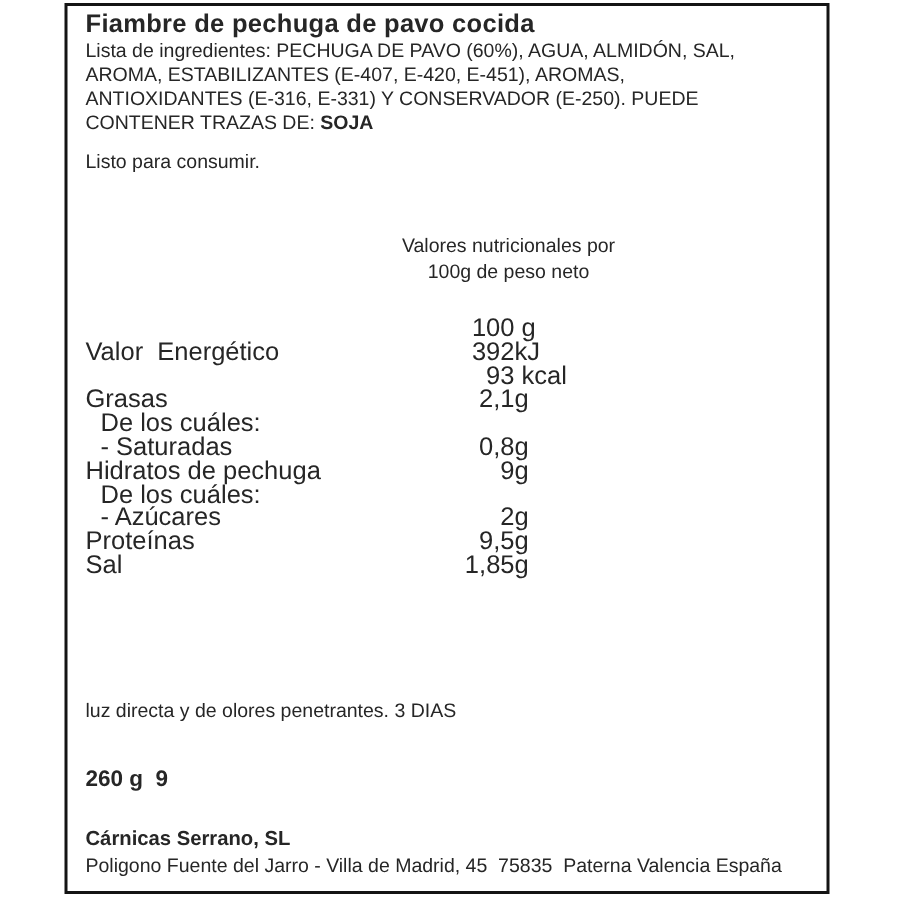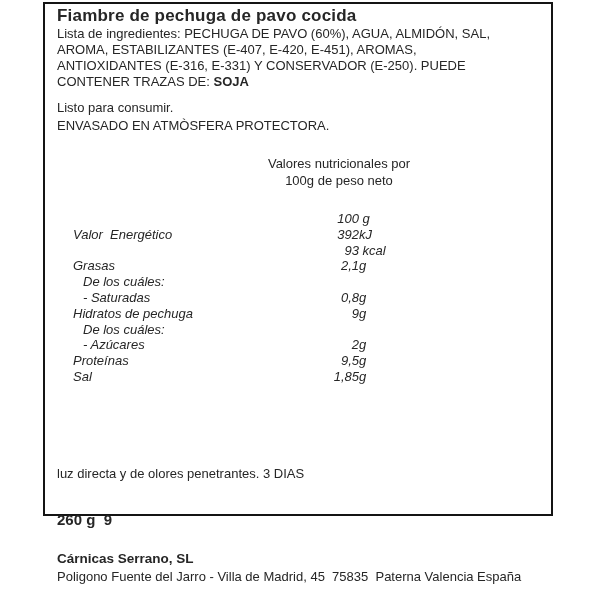--- a/index.html
+++ b/index.html
@@ -14,21 +14,21 @@
     background: #ffffff;
     font-family: "Liberation Sans", sans-serif;
     color: #262626;
     overflow: hidden;
   }
   .label-box {
     position: absolute;
     left: 43px;
     top: 2px;
     width: 510px;
-    height: 514px;
+    height: 594px;
     box-sizing: border-box;
     border: 2px solid #141414;
     background: #ffffff;
   }
   .sec { position: absolute; }
   .title {
     left: 12px;
     top: 2px;
     font-size: 17px;
     font-weight: bold;
@@ -53,25 +53,24 @@
   .ready .line { white-space: nowrap; }
   .nut-header {
     left: 204px;
     top: 151px;
     width: 180px;
     text-align: center;
     font-size: 13px;
     line-height: 17px;
   }
   .nut-table {
-    left: 28px;
+    left: 12px;
     top: 207px;
     width: 486px;
-    font-size: 13px;
-    font-style: italic;
+    font-size: 17px;
   }
   .nrow {
     position: relative;
     height: 15.8px;
     line-height: 15.8px;
   }
   .nlabel { white-space: pre; }
   .nlabel.indent { padding-left: 10px; }
   .nnum {
     position: absolute;
@@ -127,21 +126,20 @@
 
     <div class="sec ingredients">
       <div class="line">Lista de ingredientes: PECHUGA DE PAVO (60%), AGUA, ALMIDÓN, SAL,</div>
       <div class="line">AROMA, ESTABILIZANTES (E-407, E-420, E-451), AROMAS,</div>
       <div class="line">ANTIOXIDANTES (E-316, E-331) Y CONSERVADOR (E-250). PUEDE</div>
       <div class="line"><span>CONTENER TRAZAS DE: </span><span class="allergen">SOJA</span></div>
     </div>
 
     <div class="sec ready">
       <div class="line">Listo para consumir.</div>
-      <div class="line">ENVASADO EN ATMÒSFERA PROTECTORA.</div>
     </div>
 
     <div class="sec nut-header">
       <div>Valores nutricionales por</div>
       <div>100g de peso neto</div>
     </div>
 
     <div class="sec nut-table">
       <div class="nrow">
         <span class="nlabel"></span>

